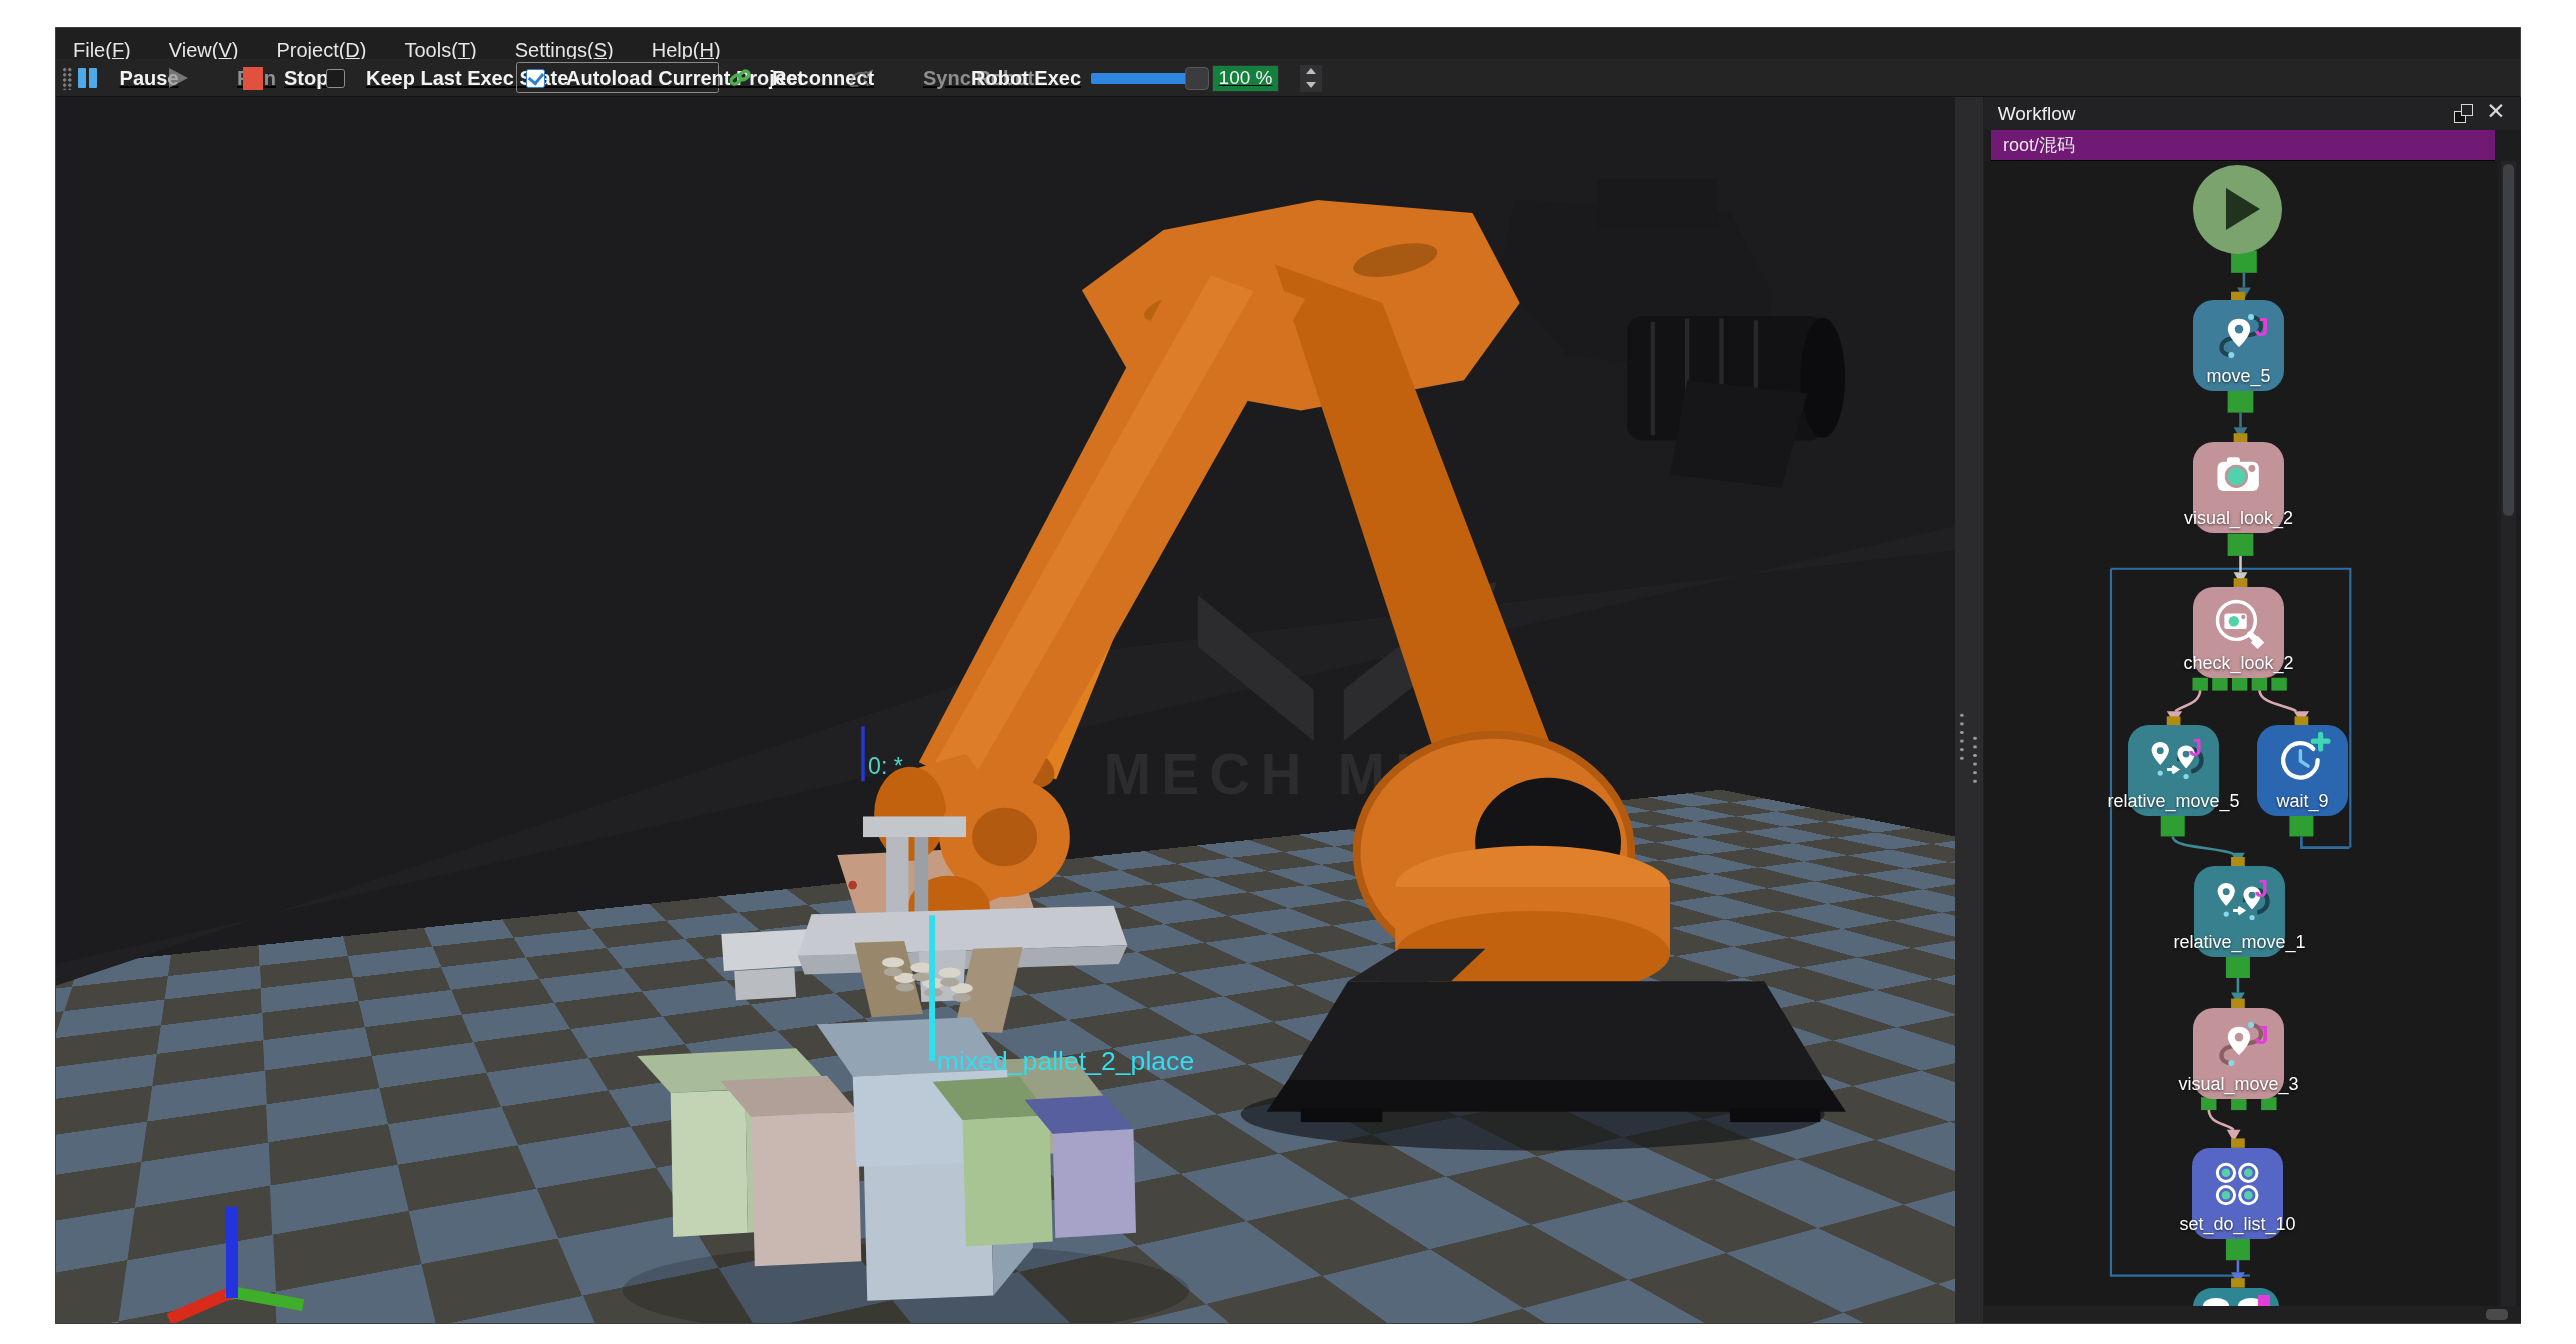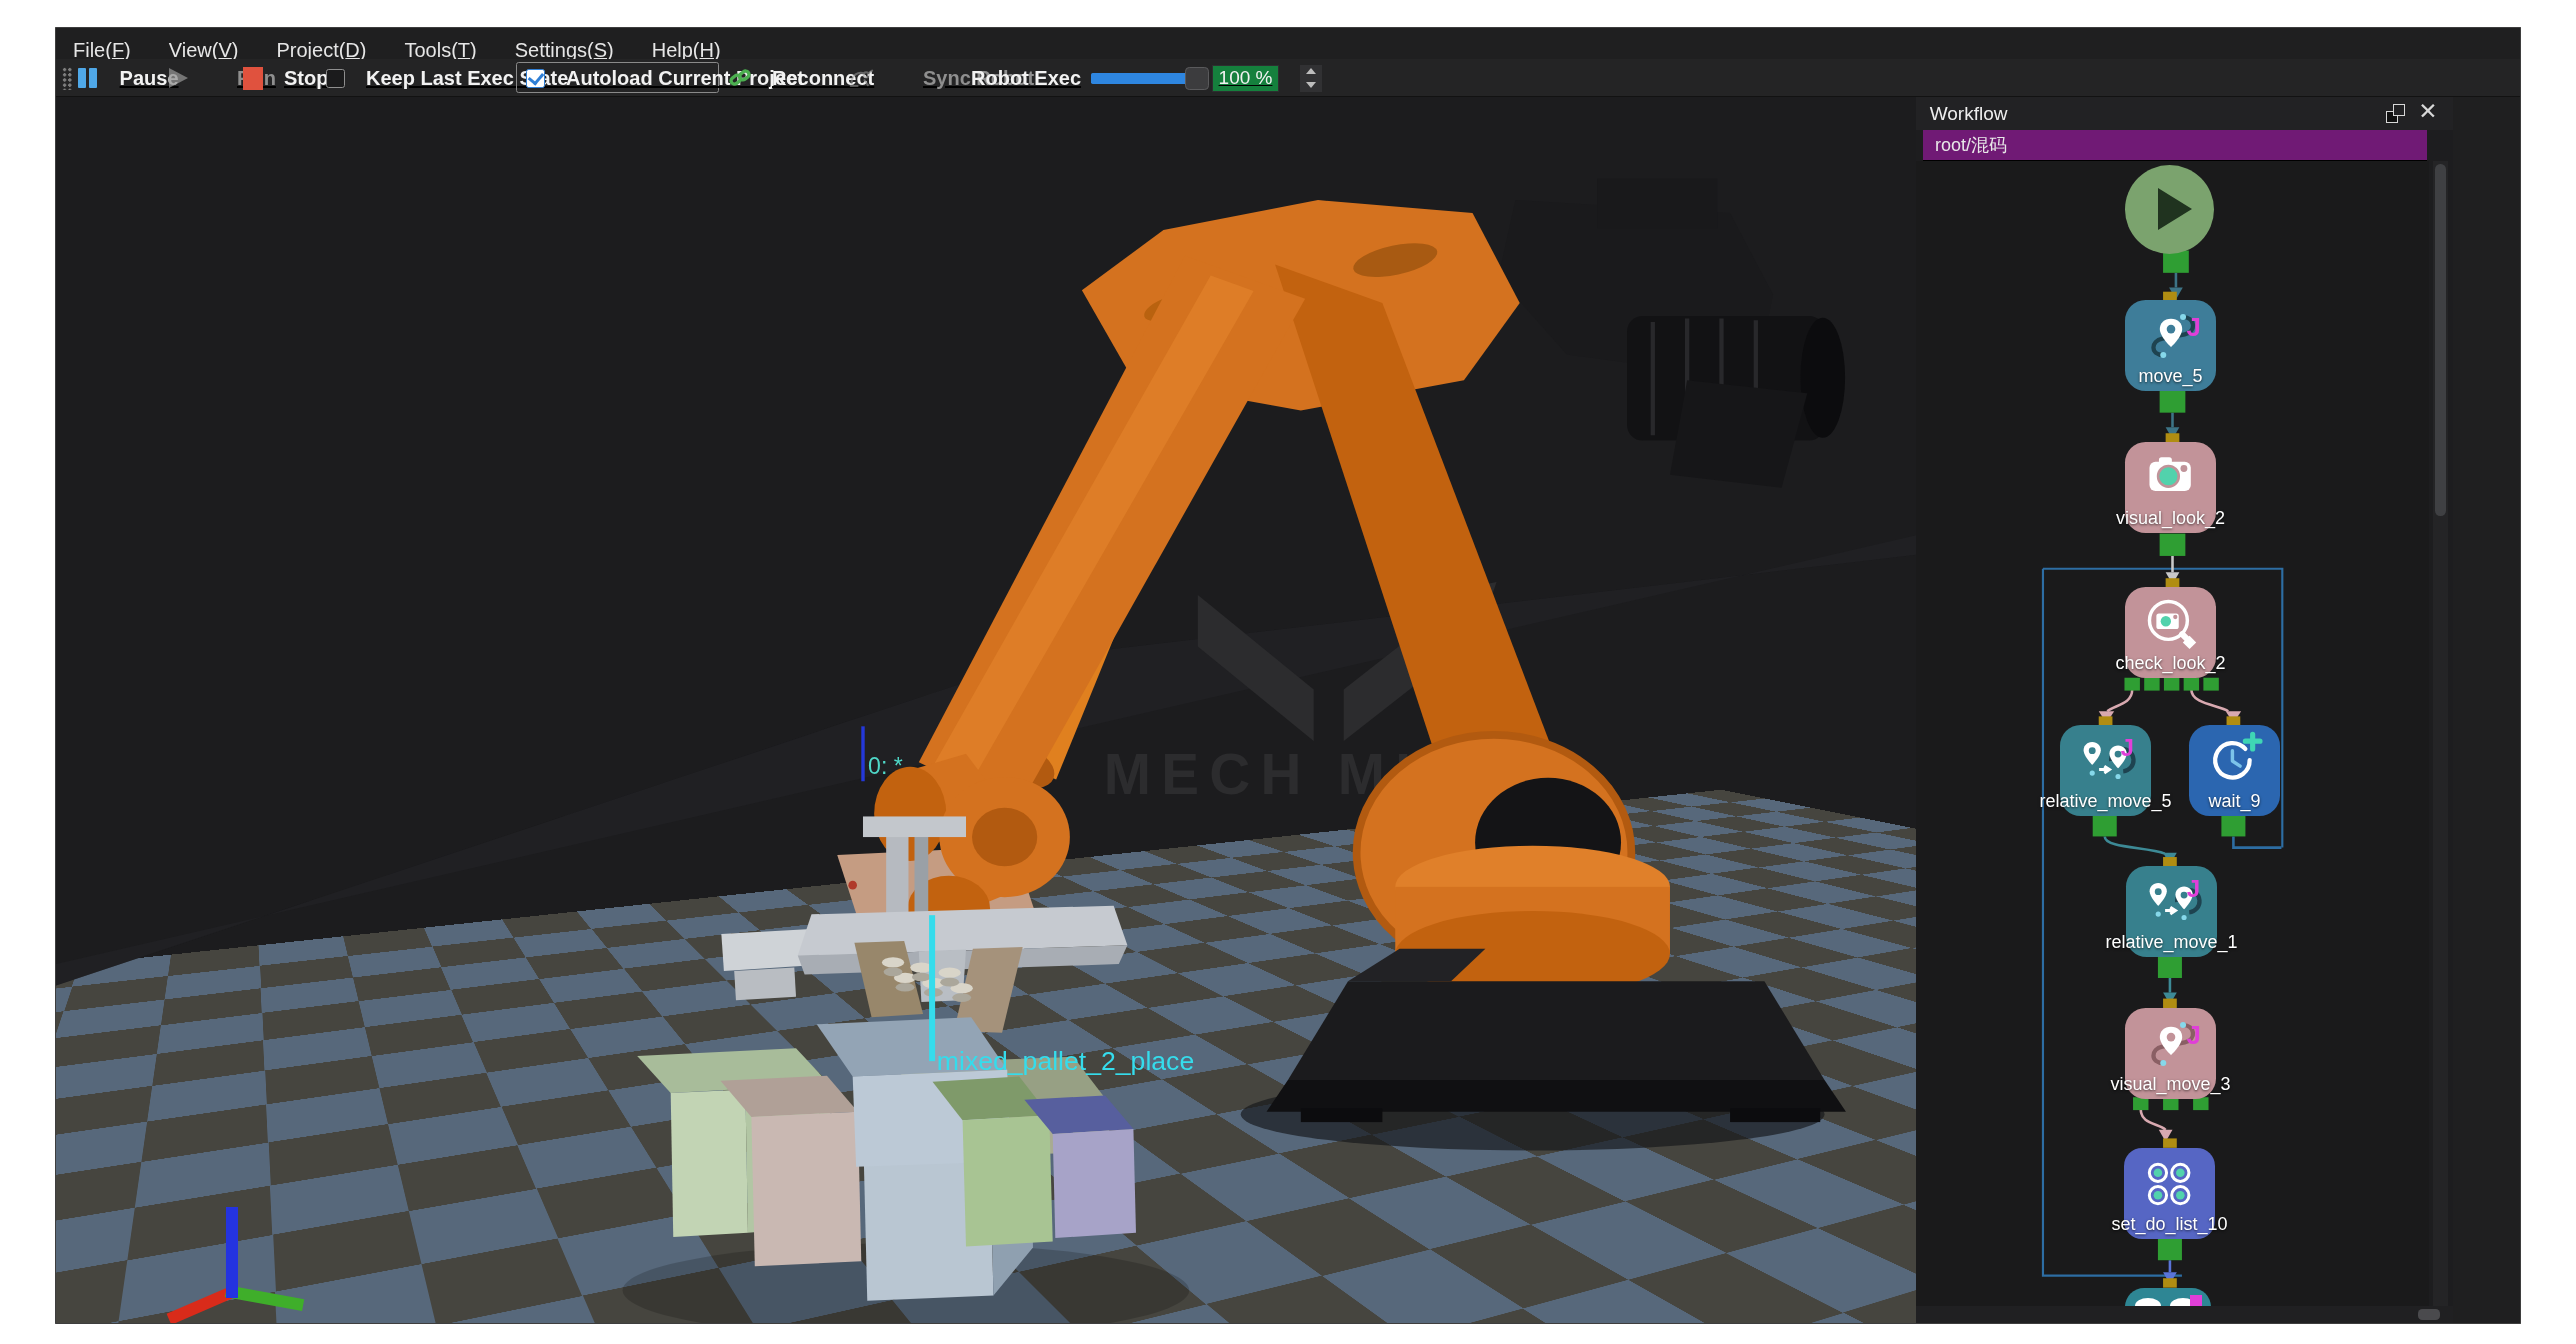--- a/index.html
+++ b/index.html
@@ -49,21 +49,21 @@
            background-size:309px 309px;
            transform-origin:2662px 2061px;
            transform:perspective(1374px) rotateX(57deg) rotateZ(-25deg); }
   .scene { position:absolute; left:0; top:0; width:1899px; height:1226px; }
 
   .splitter { position:absolute; left:1899px; top:69px; width:28px; height:1226px; background:#2b2b2d; }
   .splitter .dots { position:absolute; width:7.7px; height:50px;
                     background-image:radial-gradient(circle,#9a9a9a 1.5px,transparent 1.9px); background-size:7.7px 8.6px; }
 
   
-  .wf { position:absolute; left:1860px; top:69px; width:537px; height:1226px; background:#1d1d1f; }
+  .wf { position:absolute; left:1928px; top:69px; width:537px; height:1226px; background:#1d1d1f; }
   .wf-header { position:absolute; left:0; top:0; width:100%; height:33px; background:#222224; }
   .wf-title { position:absolute; left:13.7px; top:6px; color:#eeeeee; font-size:19px; }
   .wf-float { position:absolute; right:48px; top:6.9px; width:19px; height:19px; }
   .wf-float .b1 { position:absolute; right:0; top:0; width:12px; height:12px; border:1.7px solid #d8d8d8; background:#222224; }
   .wf-float .b2 { position:absolute; left:0; bottom:0; width:12px; height:12px; border:1.7px solid #d8d8d8; background:#111; }
   .wf-close { position:absolute; right:15.5px; top:3.4px; color:#d8d8d8; font-size:23px; line-height:23px; }
   .wf-tab { position:absolute; left:6.9px; top:33px; width:504px; height:31px; background:#701a75; border-bottom:0.9px solid #000;
             display:flex; align-items:center; padding-left:12px; }
   .wf-tab span { color:#e8e8e8; font-size:18px; }
   .wf-canvas { position:absolute; left:0; top:64px; width:513px; height:1145px; background:#1a1a1b; overflow:hidden; }

